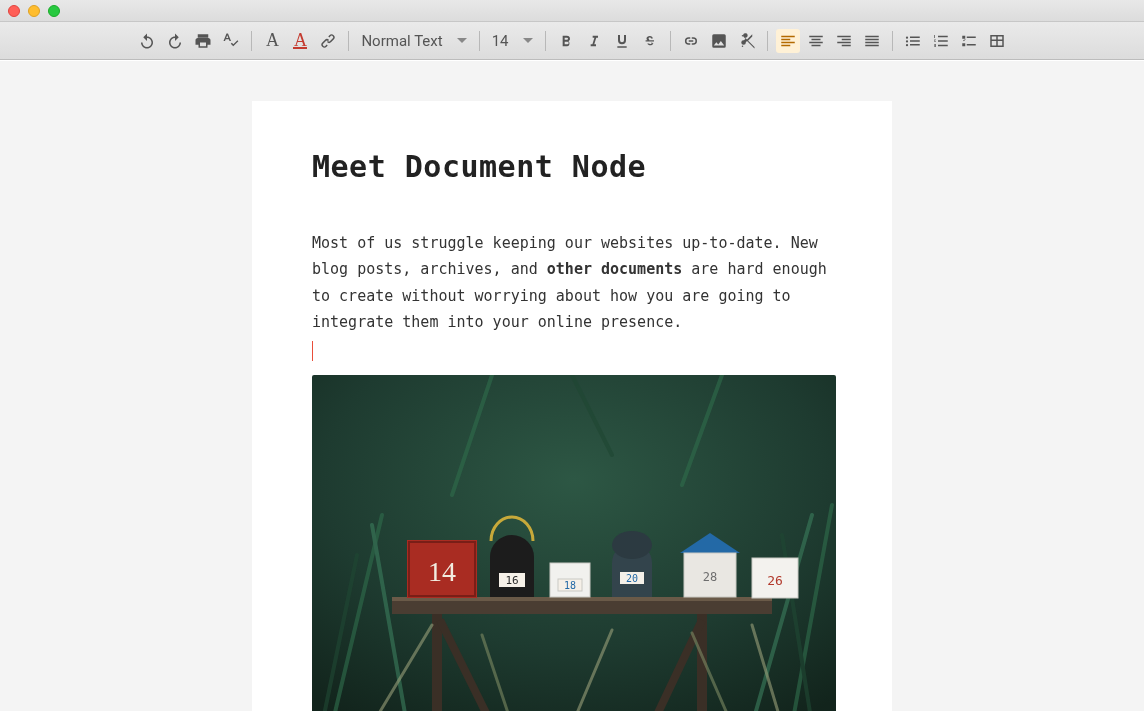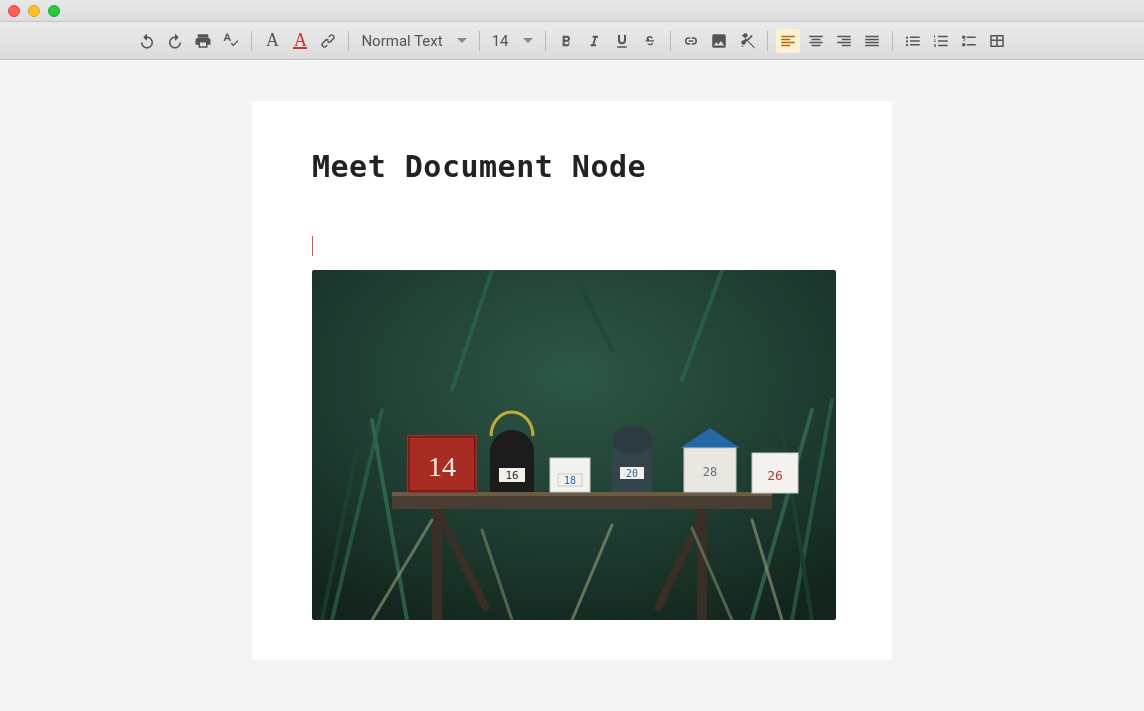--- a/index.html
+++ b/index.html
@@ -292,20 +292,21 @@
     </div>
   </div>
 
 </div>
 
 <div class="canvas">
   <div class="page">
 
     <h1 class="doc-title">Meet Document Node</h1>
 
+    <p class="doc-para"><span>Most of us struggle keeping our websites up-to-date. New blog posts, archives, and </span><strong>other documents</strong><span> are hard enough to create without worrying about how you are going to integrate them into your online presence.</span></p>
 
     <span class="cursor"></span>
 
     <div class="photo">
       <svg viewBox="0 0 524 350" preserveAspectRatio="xMidYMid slice">
 
         <defs>
           <radialGradient id="foliage" cx="50%" cy="30%" r="80%">
             <stop offset="0%" stop-color="#2d5744"></stop>
             <stop offset="60%" stop-color="#1e3b30"></stop>

